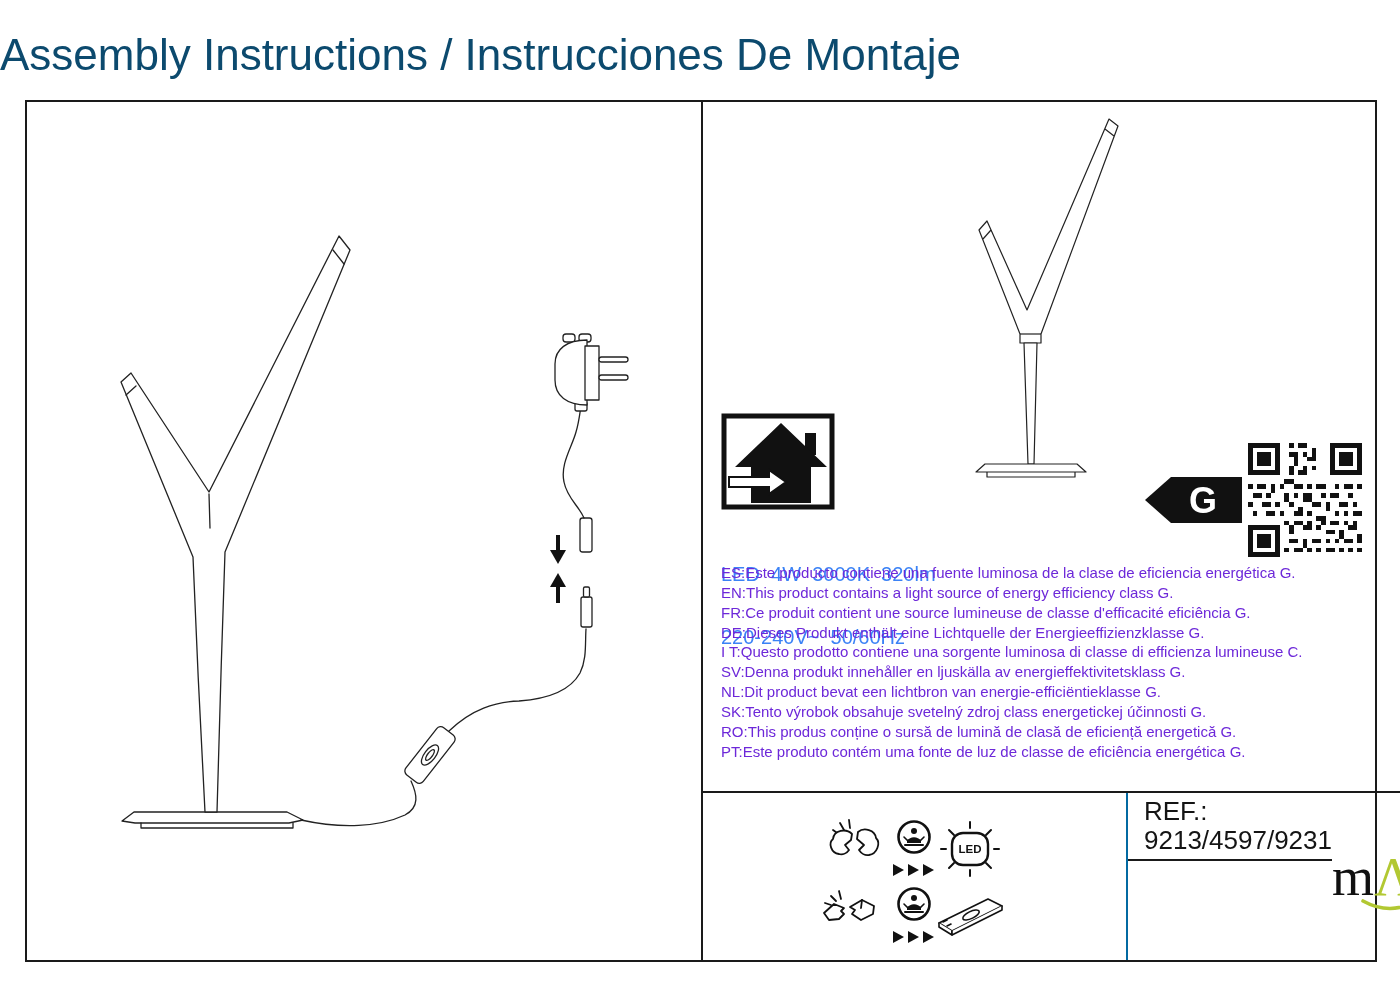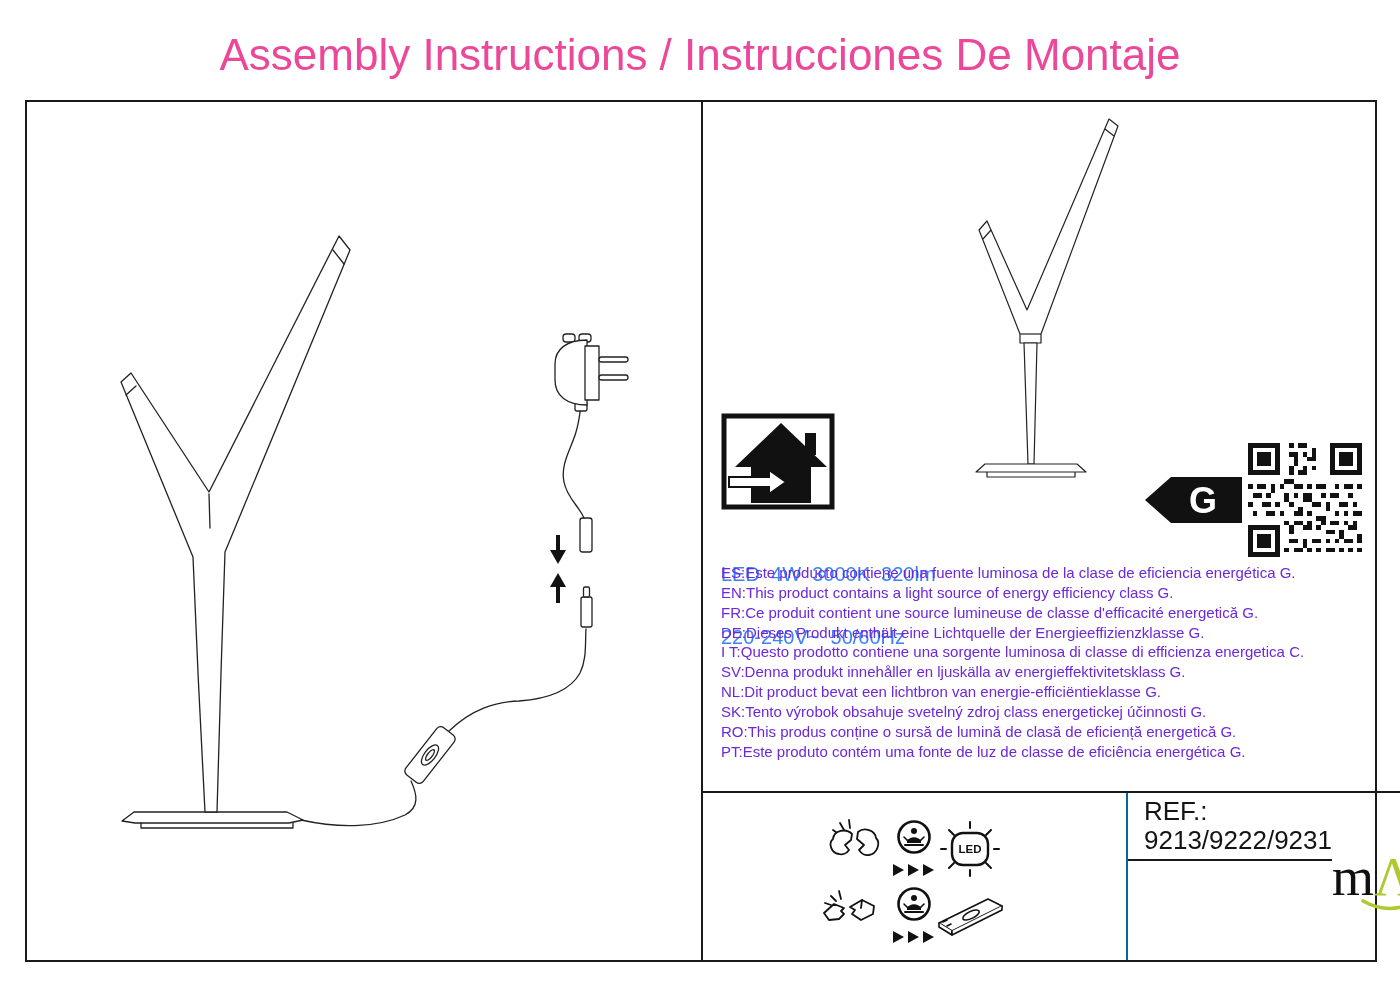--- a/index.html
+++ b/index.html
@@ -1,19 +1,19 @@
 <!DOCTYPE html>
 <html><head>
 <meta charset="utf-8">
 <style>
   html,body{margin:0;padding:0;background:#fff;}
   .page{position:relative;width:1400px;height:1000px;background:#ffffff;overflow:hidden;
         font-family:"Liberation Sans",sans-serif;color:#111;}
-  .title{position:absolute;top:30px;left:0;width:100%;text-align:center;
-         font-size:44px;font-weight:400;letter-spacing:0px;color:#ec4899;margin:0;}
+  .title{position:absolute;top:30px;left:0;width:100%;
+         font-size:44px;font-weight:400;letter-spacing:0px;color:#0c4a6e;margin:0;}
   .frame{position:absolute;left:25px;top:100px;width:1348px;height:858px;
          border:2px solid #1a1a1a;display:flex;}
   .left-panel{width:674px;border-right:2px solid #1a1a1a;position:relative;}
   .right-panel{flex:1;display:flex;flex-direction:column;}
   .info-top{height:693px;position:relative;}
   .small-lamp{position:absolute;left:270px;top:6px;}
   .house{position:absolute;left:18px;top:311px;}
   .g-arrow{position:absolute;left:441px;top:374px;}
   .qr{position:absolute;left:545px;top:341px;}
   .specs{position:absolute;left:18px;top:420px;font-size:20px;line-height:21px;
@@ -129,23 +129,23 @@
         </svg>
 
         <div class="specs">
           <div>LED  4W  3000K  320lm</div>
           <div>220-240V~  50/60Hz</div>
         </div>
 
         <div class="statements">
           <div>ES:Este producto contiene una fuente luminosa de la clase de eficiencia energética G.</div>
           <div>EN:This product contains a light source of energy efficiency class G.</div>
-          <div>FR:Ce produit contient une source lumineuse de classe d'efficacité energetică G.</div>
+          <div>FR:Ce produit contient une source lumineuse de classe d'efficacité eficiência G.</div>
           <div>DE:Dieses Produkt enthält eine Lichtquelle der Energieeffizienzklasse G.</div>
-          <div>I T:Questo prodotto contiene una sorgente luminosa di classe di efficienza energetica C.</div>
+          <div>I T:Questo prodotto contiene una sorgente luminosa di classe di efficienza lumineuse C.</div>
           <div>SV:Denna produkt innehåller en ljuskälla av energieffektivitetsklass G.</div>
           <div>NL:Dit product bevat een lichtbron van energie-efficiëntieklasse G.</div>
           <div>SK:Tento výrobok obsahuje svetelný zdroj class energetickej účinnosti G.</div>
           <div>RO:This produs conține o sursă de lumină de clasă de eficiență energetică G.</div>
           <div>PT:Este produto contém uma fonte de luz de classe de eficiência energética G.</div>
         </div>
       </div>
 
       <div class="info-bottom">
 
@@ -201,21 +201,21 @@
               <path d="M-19 17 L-19 21 L31 -4 L31 -8" fill="#fff"></path>
               <ellipse cx="0" cy="1" rx="9" ry="3.5" transform="rotate(-26 0 1)"></ellipse>
               <path d="M-28 8 l4 -2 M-24 12 l4 -2"></path>
             </g>
           </svg>
         </div>
 
         <div class="ref-col">
           <div class="ref-box">
             <div>REF.:</div>
-            <div>9213/9222/9231</div>
+            <div>9213/4597/9231</div>
           </div>
           <div class="brand-box">
             <span>m</span>
               <span class="caret-wrap"><span class="caret">Λ</span><svg class="smile" viewBox="0 0 60 15">
                   <path d="M3 2 Q30 17 57 2" fill="none" stroke="#b2c832" stroke-width="3.6" stroke-linecap="round"></path>
                 </svg></span>
               <span>ntra</span>
           </div>
         </div>
 

